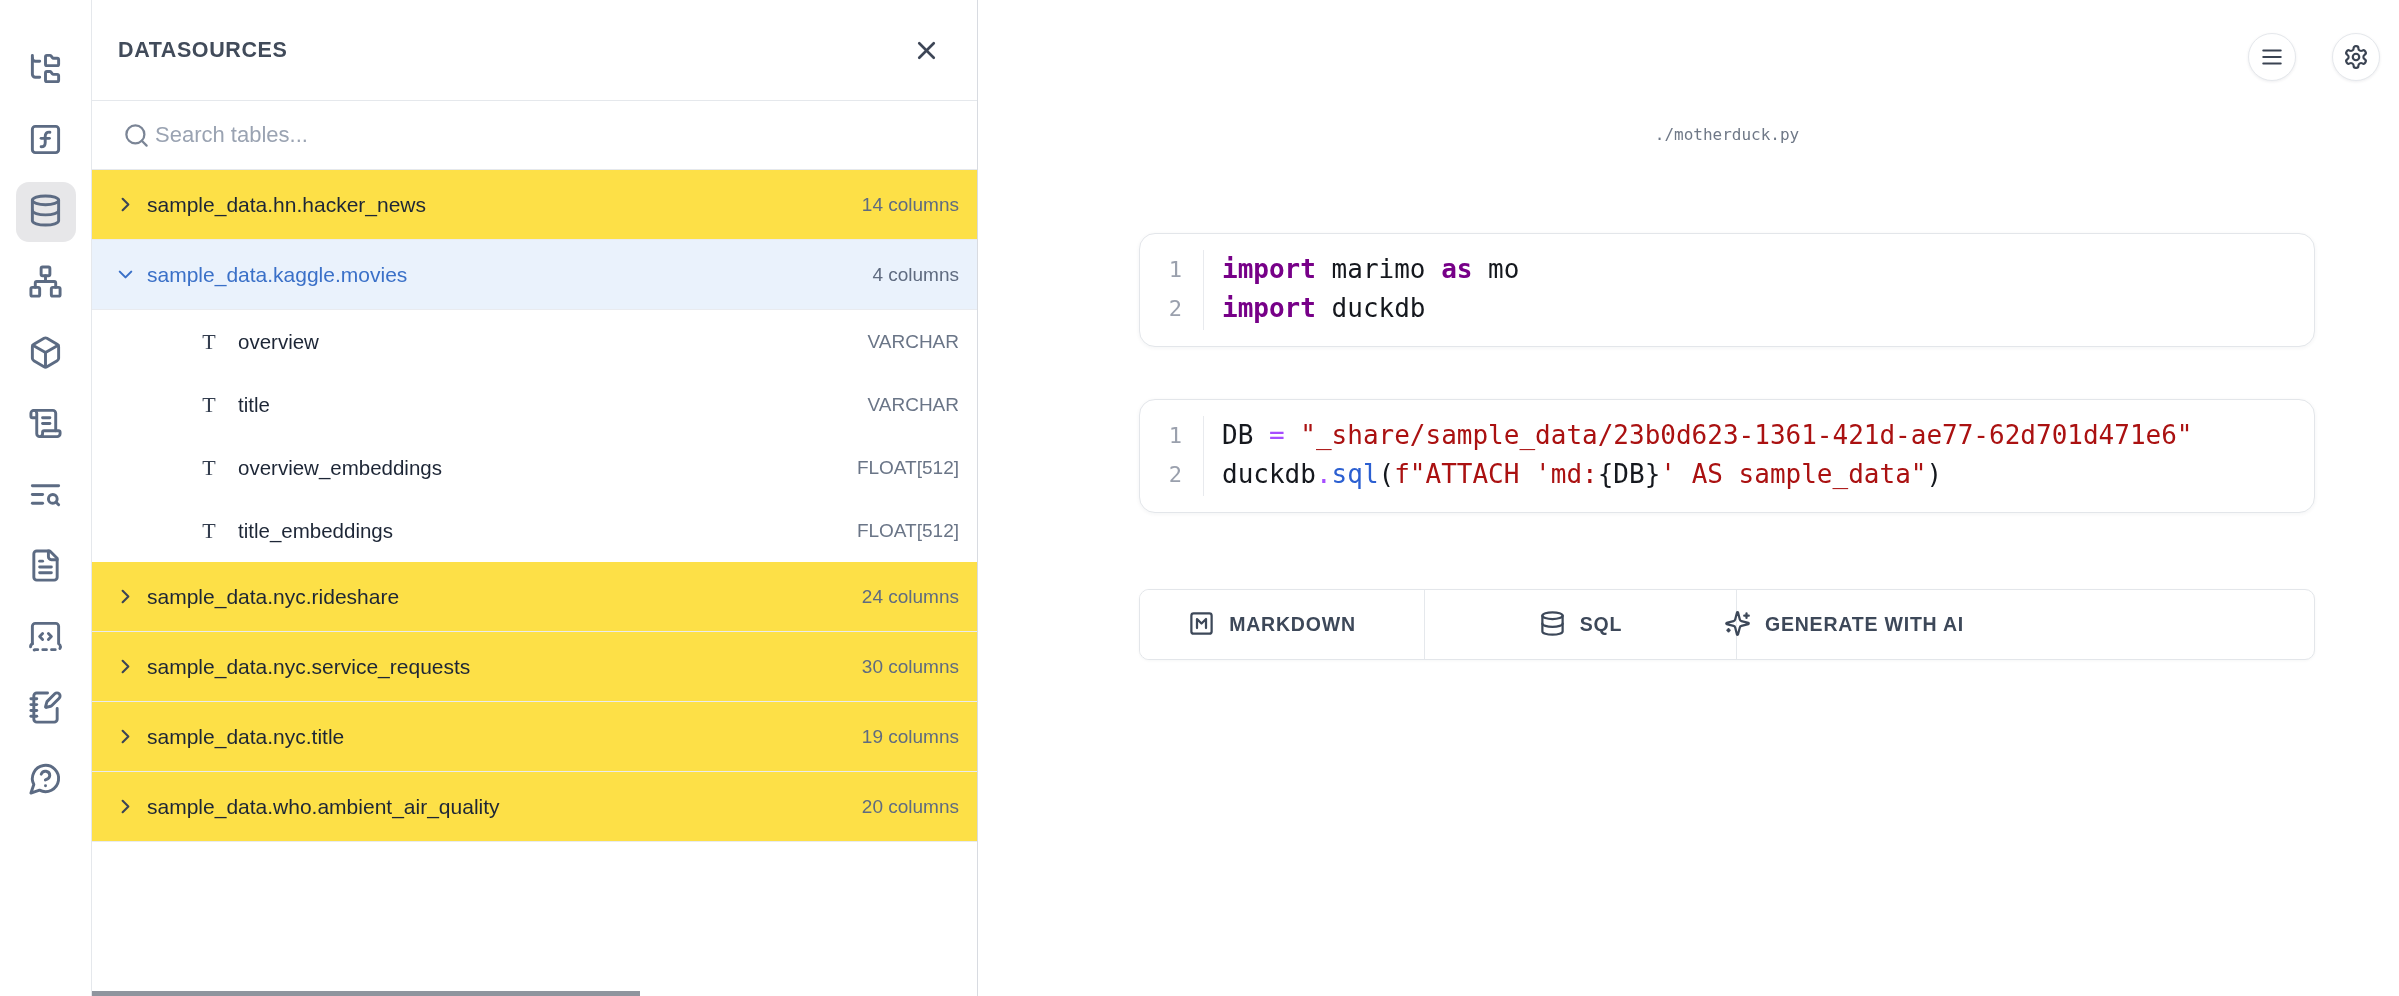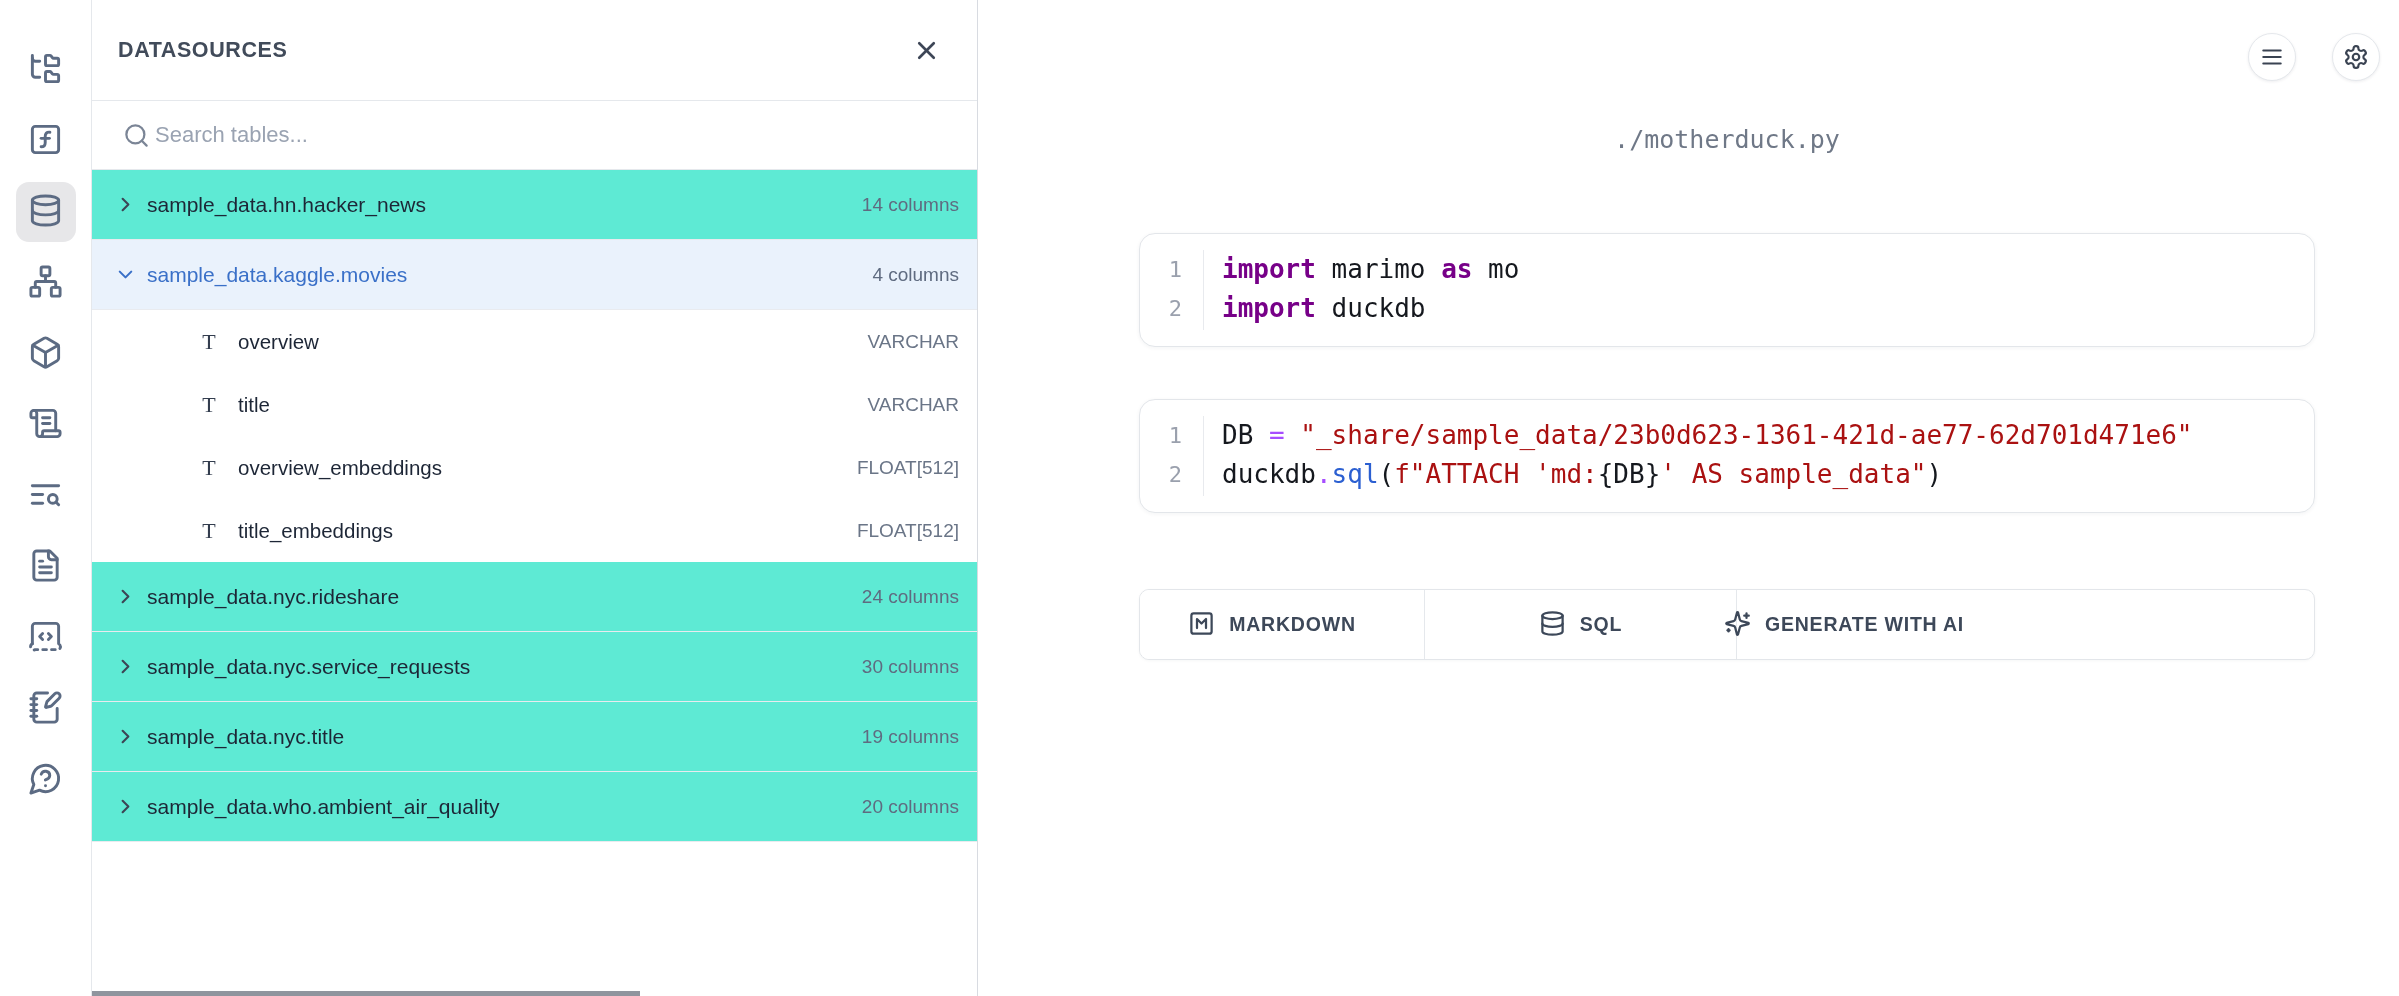--- a/index.html
+++ b/index.html
@@ -45,21 +45,21 @@
   }
   #search-row svg{width:27px;height:27px;color:#7b8596;flex:0 0 auto;}
   #search-input{
     border:none;outline:none;flex:1;font-size:22px;color:#333c4d;
     font-family:"Liberation Sans",sans-serif;background:transparent;
   }
   #search-input::placeholder{color:var(--placeholder);}
   .table-row{
     height:70px;border-bottom:1px solid var(--row-divider);
     display:flex;align-items:center;padding:0 18px 0 22px;box-sizing:border-box;
-    cursor:pointer;background:#5eead4;
+    cursor:pointer;background:#fde047;
   }
   .table-row .chev{width:23px;height:23px;color:#3c4555;flex:0 0 auto;display:flex;}
   .table-row .chev svg{width:23px;height:23px;}
   .table-row .tname{
     margin-left:10px;font-size:21px;color:var(--ink);white-space:nowrap;
     overflow:hidden;text-overflow:ellipsis;flex:1;
   }
   .table-row .tmeta{font-size:19px;color:var(--muted);margin-left:14px;flex:0 0 auto;}
   .table-row.selected{background:var(--selected-row-bg);}
   .table-row.selected .tname,.table-row.selected .chev{color:var(--accent);}
@@ -83,21 +83,21 @@
     background:#fff;border:1px solid var(--border);box-sizing:border-box;
     display:flex;align-items:center;justify-content:center;color:#3a4352;cursor:pointer;
     box-shadow:0 1px 3px rgba(20,30,50,0.08);
   }
   .top-circle svg{width:26px;height:26px;}
   #btn-menu{right:103px;}
   #btn-settings{right:19px;}
   #filename{
     position:absolute;left:161px;top:125px;width:1176px;text-align:center;
     font-family:"DejaVu Sans Mono","Liberation Mono",monospace;
-    font-size:25px;color:var(--filename);cursor:pointer;
+    font-size:16px;color:var(--filename);cursor:pointer;
   }
   .code-cell{
     position:absolute;left:161px;width:1176px;height:114px;box-sizing:border-box;
     background:#fff;border:1px solid var(--cell-border);border-radius:16px;
     box-shadow:0 1px 4px rgba(25,39,63,0.05);
     display:flex;padding:16px 0;overflow:hidden;
   }
   #cell-0{top:233px;}
   #cell-1{top:399px;}
   .gutter{

